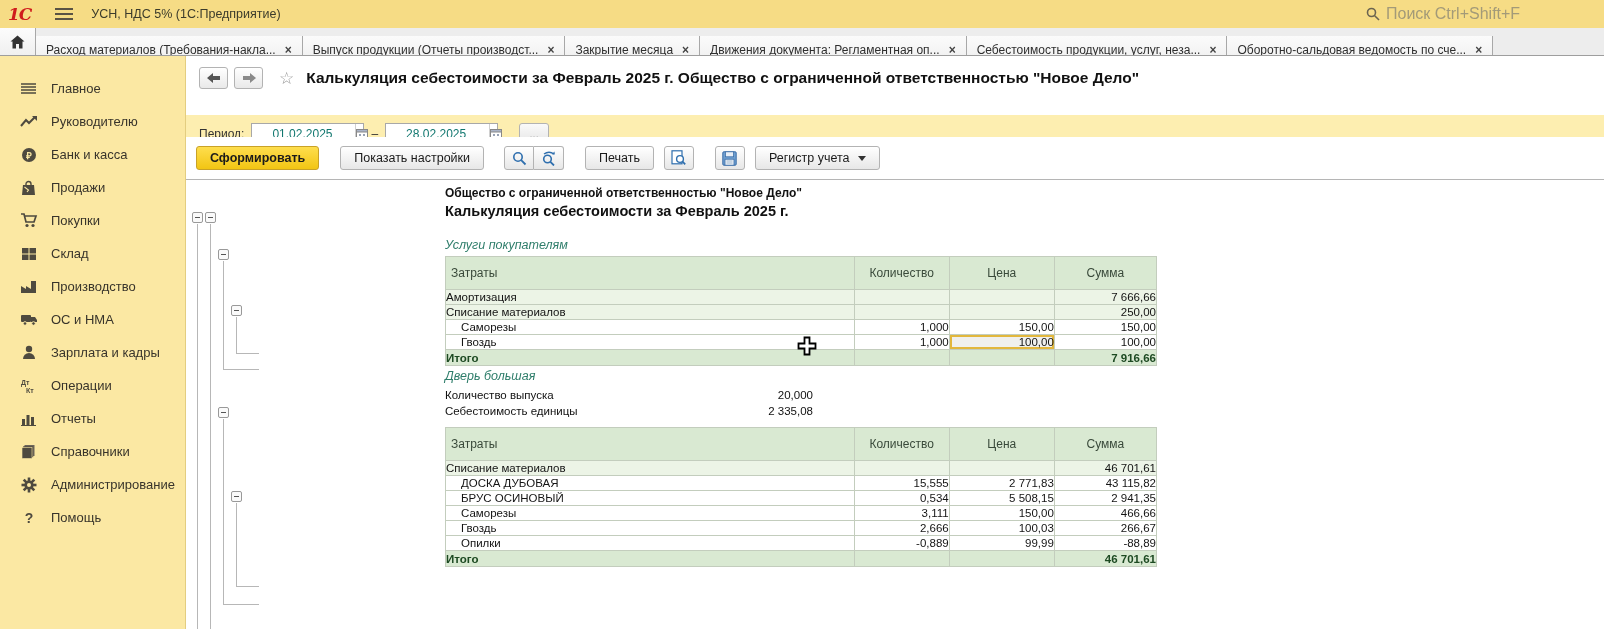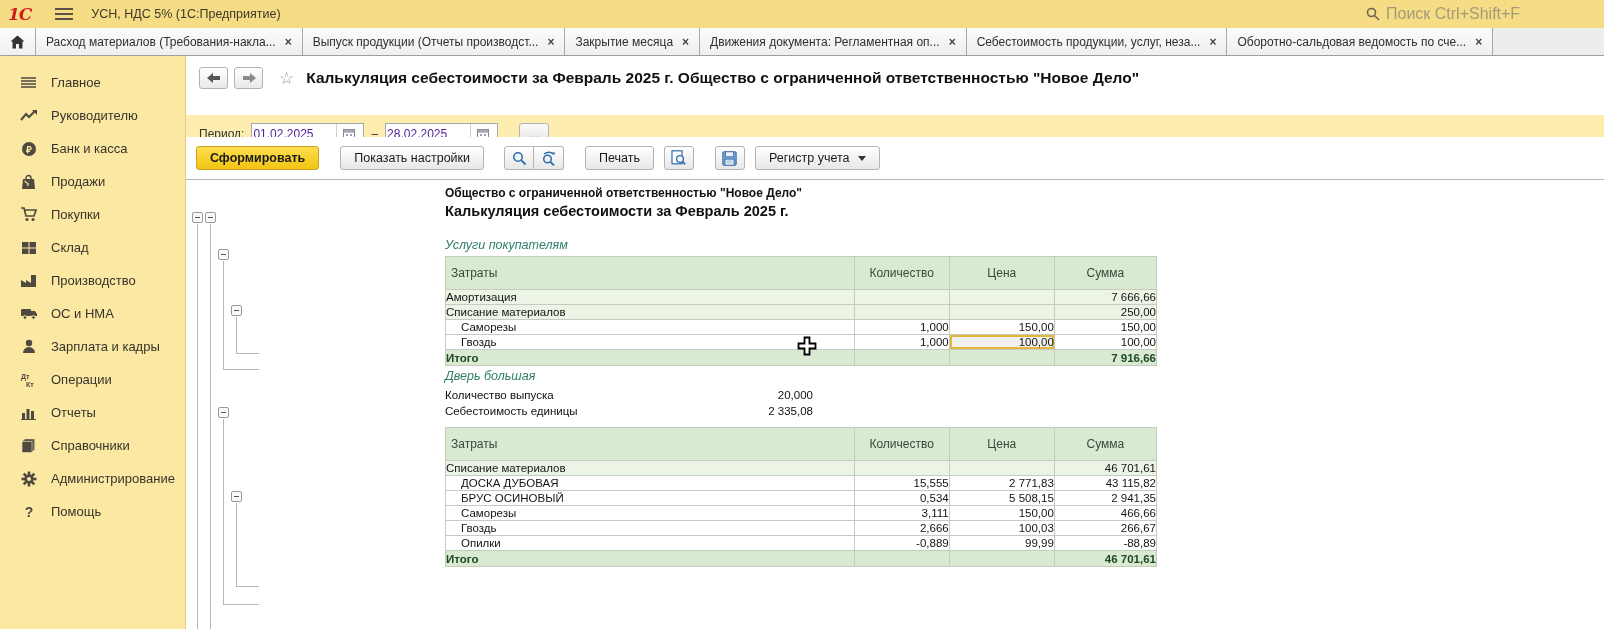--- a/index.html
+++ b/index.html
@@ -22,46 +22,46 @@
   .search-text { font-size:16px; color:#a39a78; }
   
   .tabbar {
     position:absolute; left:0; top:28px; width:1604px; height:28px;
     background:#ededed; border-bottom:1px solid #9e9e9e; display:flex; overflow:hidden;
   }
   .home-tab { width:36px; height:100%; display:flex; align-items:center; justify-content:center;
     background:linear-gradient(#fcfcfc,#f0f0f0); border-right:1px solid #a8a8a8; cursor:pointer; }
   .tab { height:100%; display:flex; align-items:center; gap:9px; padding:0 10px;
     background:linear-gradient(#fbfbfb,#efefef); border-right:1px solid #a8a8a8;
-    font-size:12px; color:#2f2f2f; white-space:nowrap; cursor:pointer; }
+    font-size:12px; color:#2f2f2f; white-space:nowrap; cursor:pointer;margin-top:8px; }
   .tab-close { color:#444; font-size:12px; font-weight:bold; line-height:1; }
   
   .sidebar {
     position:absolute; left:0; top:56px; width:186px; height:573px;
-    background:#fbe8a3; border-right:1px solid #e3cd80; padding-top:10px;
+    background:#fbe8a3; border-right:1px solid #e3cd80; padding-top:16px;
   }
   .side-item { display:flex; align-items:center; gap:13px; padding:8px 0 8px 19px;
     font-size:13px; color:#38342b; cursor:pointer; }
   .side-item .ic { width:19px; height:17px; display:flex; align-items:center; justify-content:center; flex:none; }
   
   .main { position:absolute; left:186px; top:56px; width:1418px; height:573px; background:#fff; }
   .navrow { position:absolute; left:0; top:0; width:1418px; height:44px; background:#fff;
     display:flex; align-items:center; padding-left:13px; gap:6px; }
   .navbtn { width:29px; height:22px; border:1px solid #b3b3b3; border-radius:3px;
     background:linear-gradient(#ffffff,#e9e9e9); display:flex; align-items:center; justify-content:center; cursor:pointer; }
   .star { font-size:17px; color:#9a9a9a; margin:0 6px 0 10px; cursor:pointer; }
   .page-title { font-size:15.5px; font-weight:bold; color:#111; white-space:nowrap; }
   
   .periodband { position:absolute; left:0; top:59px; width:1418px; height:37px; background:#fdeeb0;
     display:flex; align-items:center; padding-left:13px; gap:7px; }
   .period-label { font-size:12px; color:#333; }
   .datefield { display:flex; align-items:center; background:#fff; border:1px solid #a8a8a8;
     height:22px; width:113px; }
   .datefield input { border:0; outline:0; width:84px; font:12px "Liberation Sans",sans-serif;
-    padding-left:1px; color:#4c1d95; background:transparent; }
+    padding-left:1px; color:#0f766e; background:transparent;margin-left:19px; }
   .cal-btn { width:24px; height:20px; display:flex; align-items:center; justify-content:center;
     border-left:1px solid #d0d0d0; cursor:pointer; }
   .dash { font-size:12px; color:#333; }
   .more-btn { width:30px; height:22px; border:1px solid #b3b3b3; border-radius:3px; margin-left:14px;
     background:linear-gradient(#fafafa,#e5e5e5); font-size:11px; color:#555; cursor:pointer; }
   
   .toolbar { position:absolute; left:0; top:81px; width:1418px; height:43px; background:#fff;
     border-bottom:1px solid #b5b5b5; display:flex; align-items:center; padding-left:10px; }
   .btn { height:24px; border:1px solid #b3b3b3; border-radius:3px; font-size:12.5px; color:#1a1a1a;
     background:linear-gradient(#ffffff,#e7e7e7); padding:0 13px; cursor:pointer;

